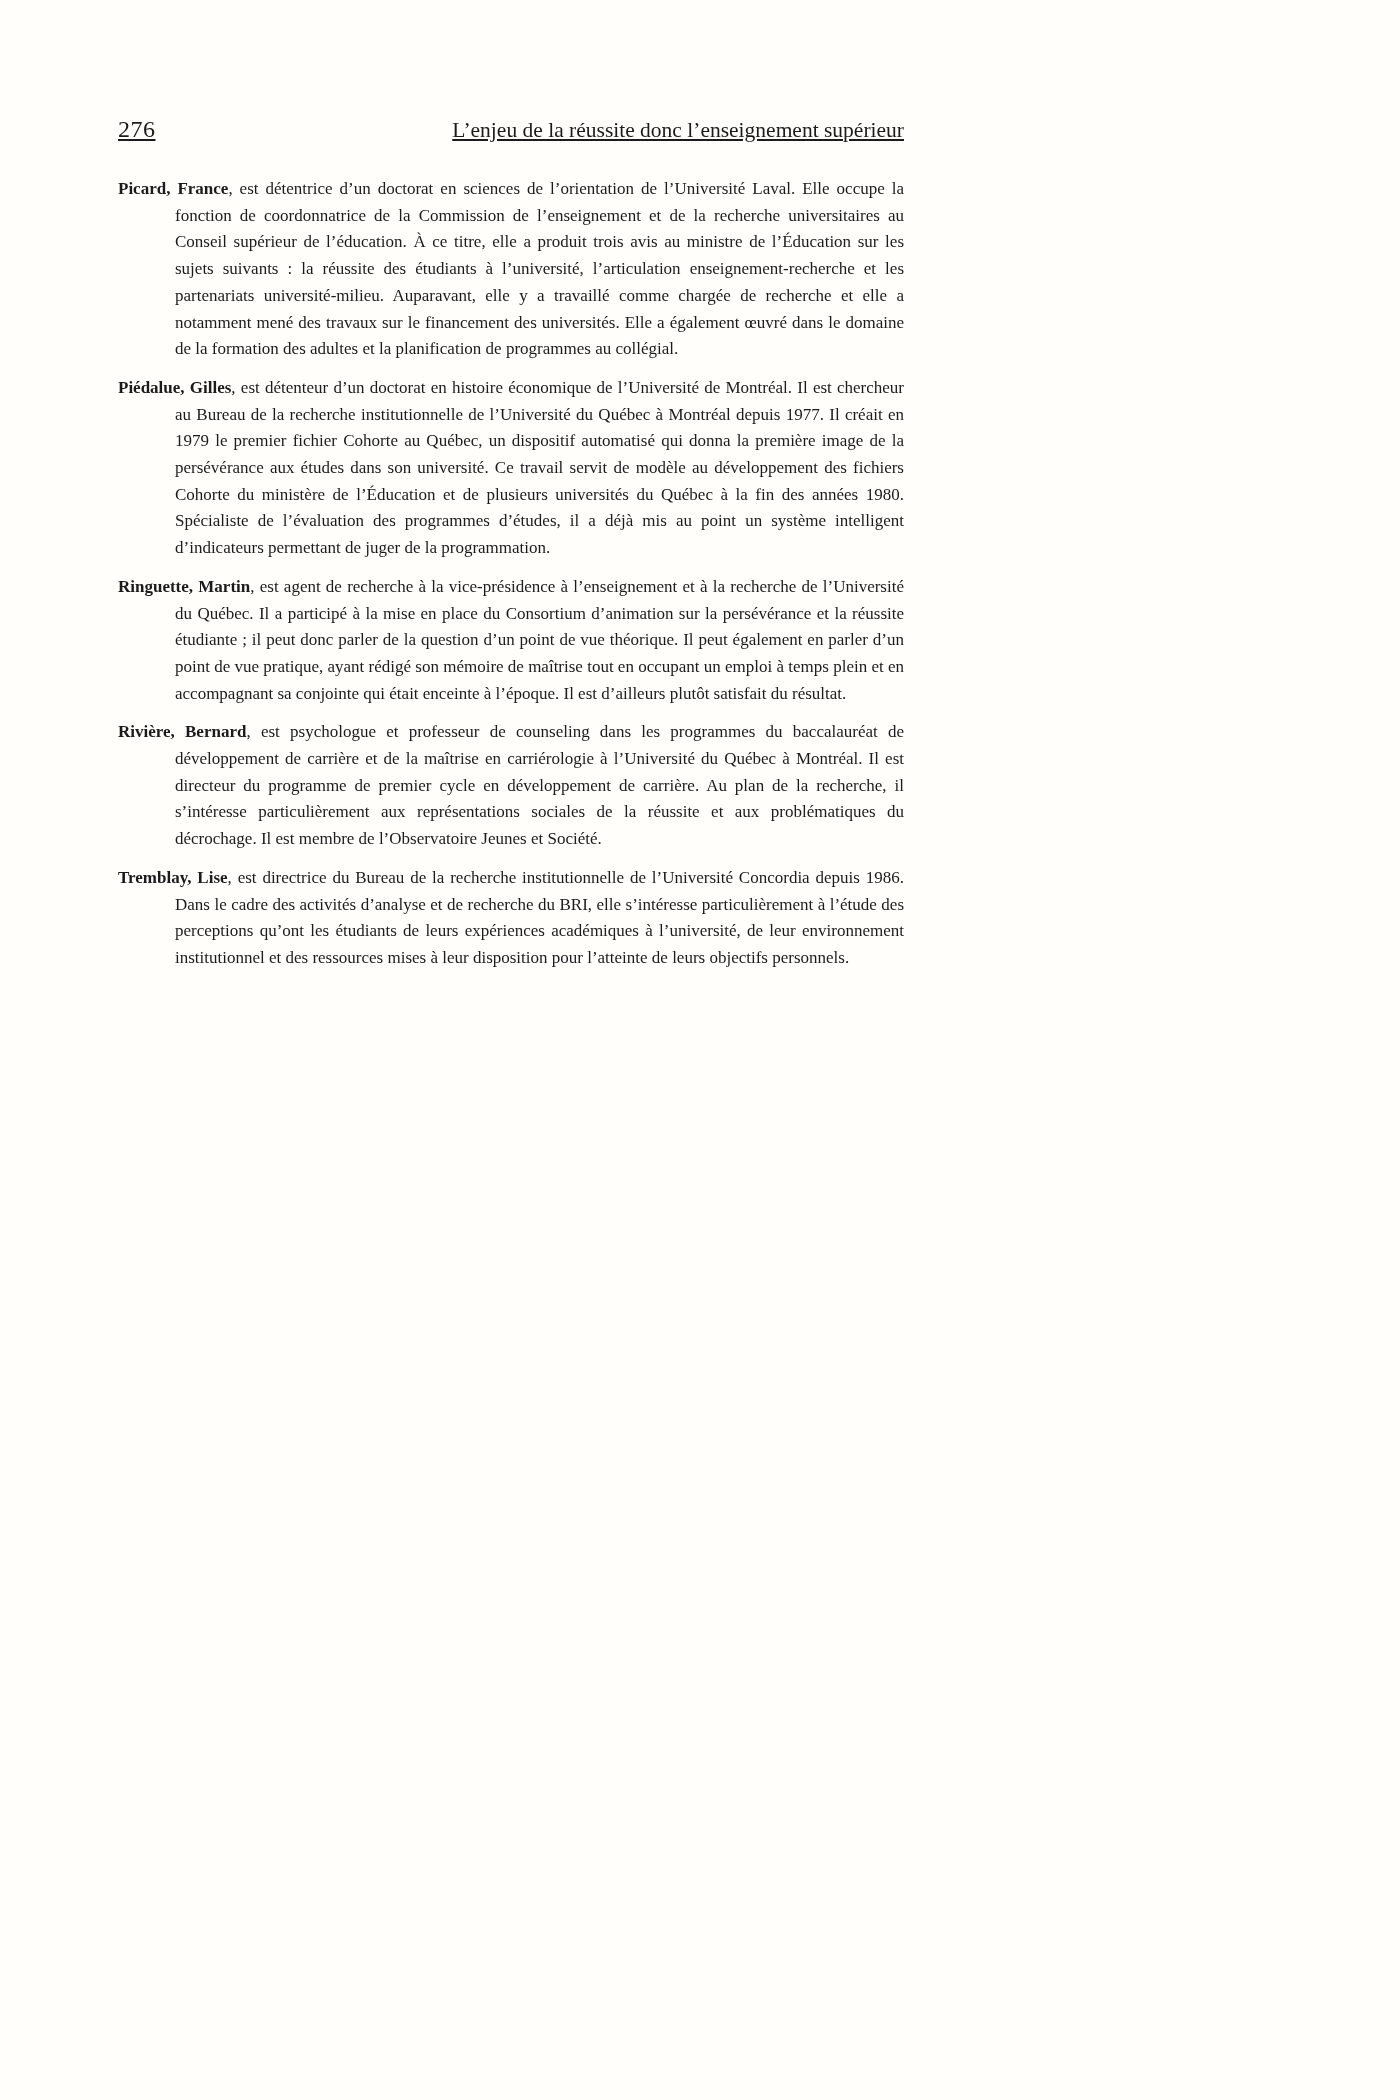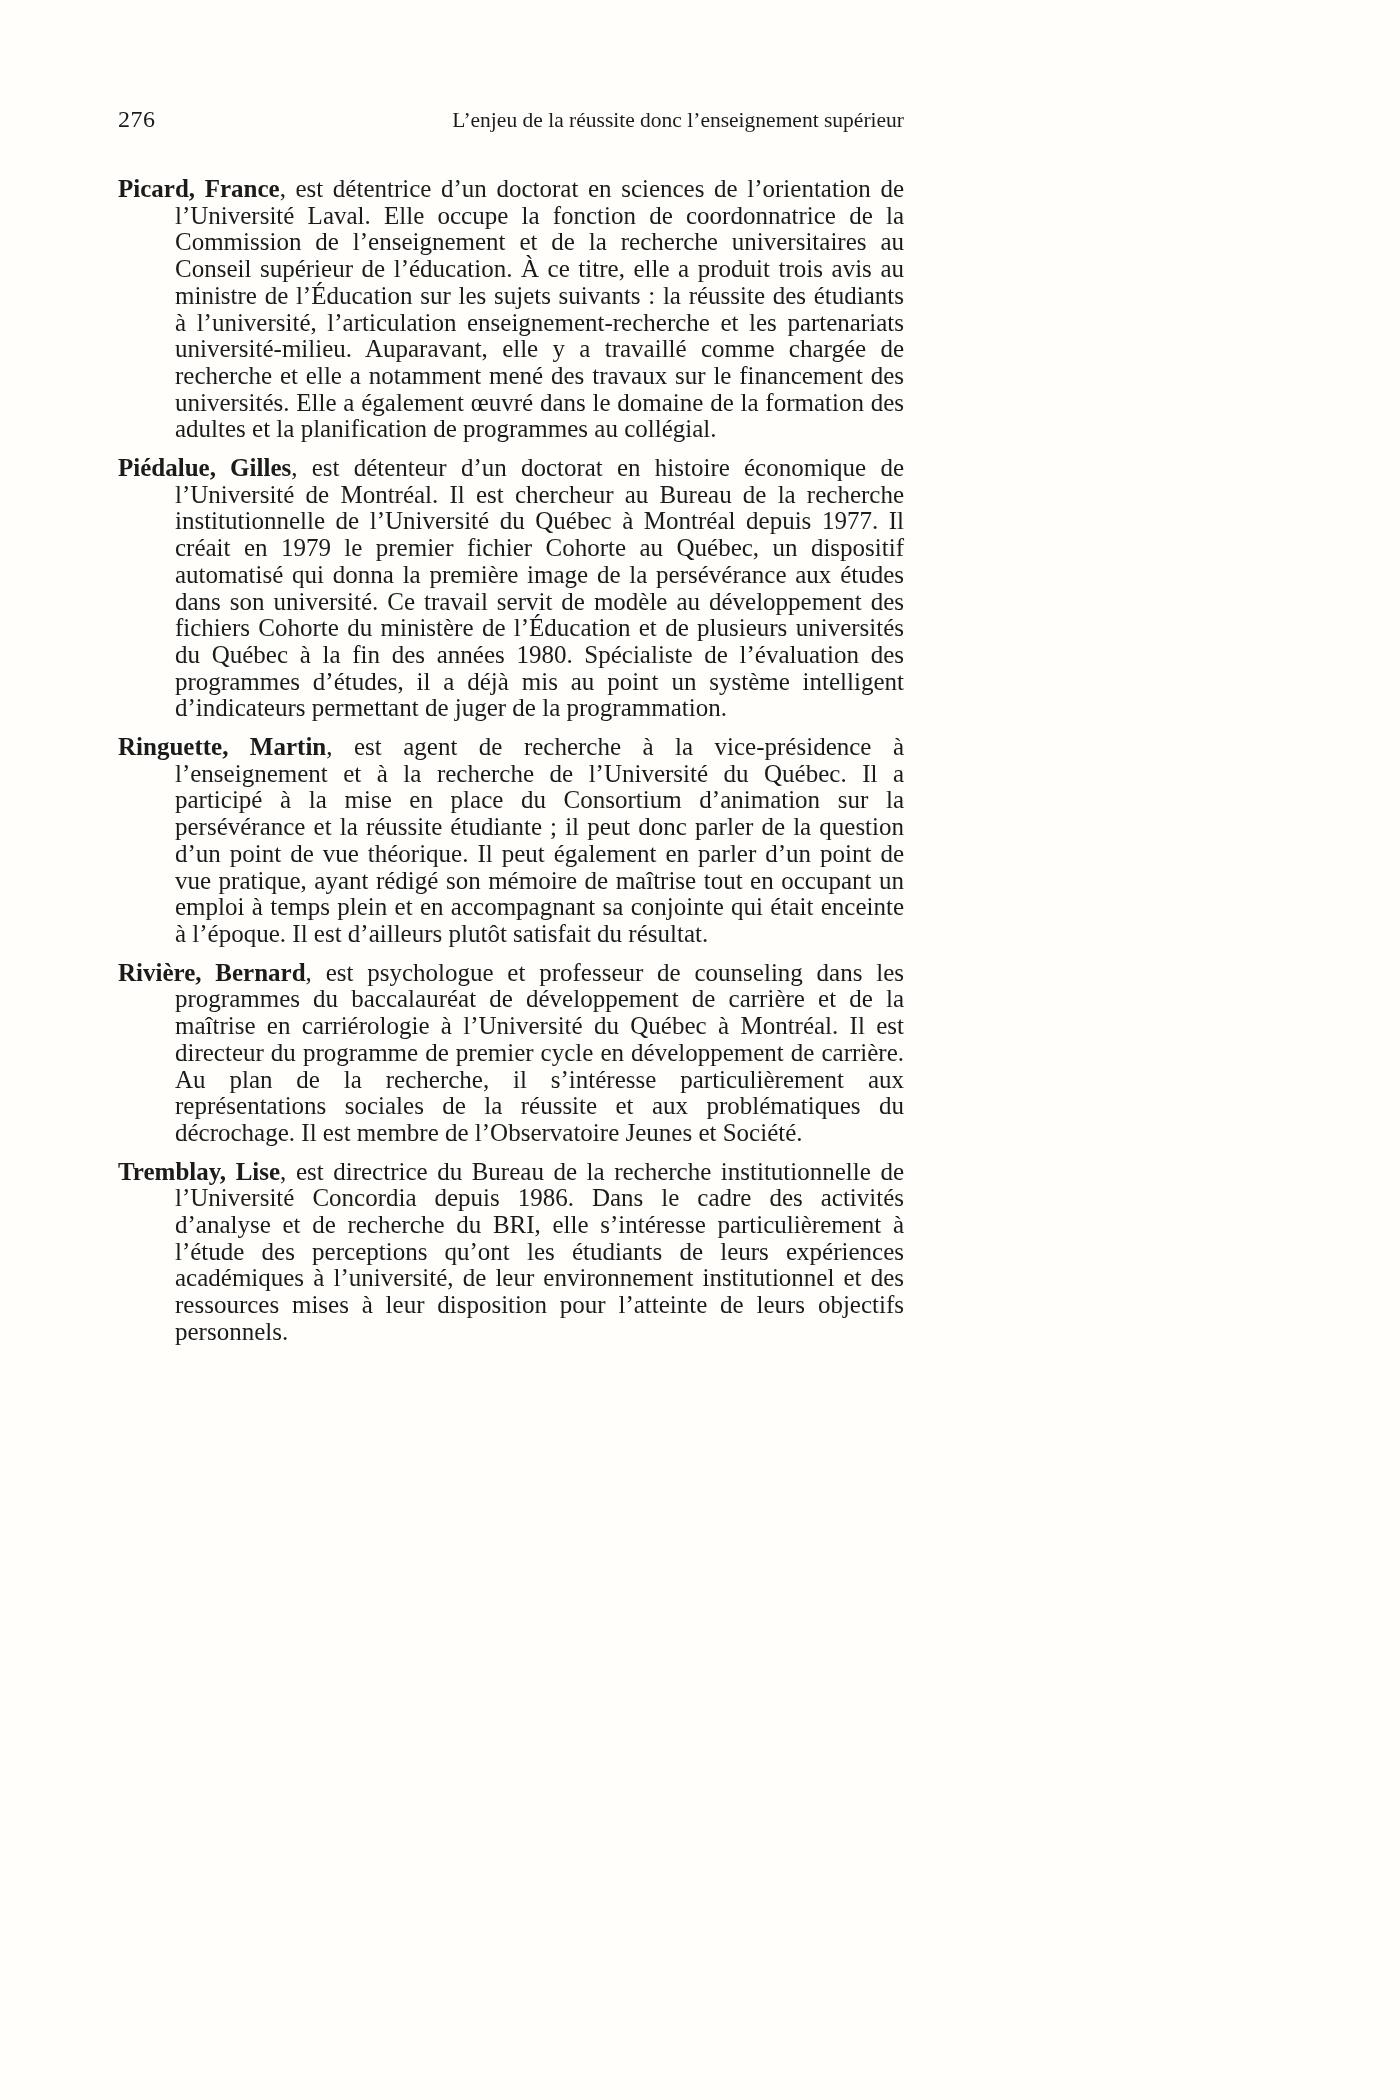--- a/index.html
+++ b/index.html
@@ -12,40 +12,41 @@
     position: relative;
     width: 1400px;
     height: 2100px;
     background: #fffefb;
     font-family: "Liberation Serif", "DejaVu Serif", serif;
     color: #1b1b1b;
     overflow: hidden;
   }
   .header {
     position: absolute;
-    top: 106px;
+    top: 116px;
     left: 118px;
     width: 786px;
     display: flex;
     justify-content: space-between;
     align-items: baseline;
+    text-decoration: underline;
   }
   .page-number {
     font-size: 24px;
     letter-spacing: 0.5px;
   }
   .running-head {
     font-size: 21.5px;
   }
   .content {
     position: absolute;
     top: 176px;
     left: 118px;
     width: 786px;
-    font-size: 25px;
+    font-size: 17px;
     line-height: 26.7px;
     text-align: justify;
     hyphens: auto;
     -webkit-hyphens: auto;
   }
   .entry {
     margin: 0 0 12px 0;
     padding-left: 57px;
     text-indent: -57px;
   }

